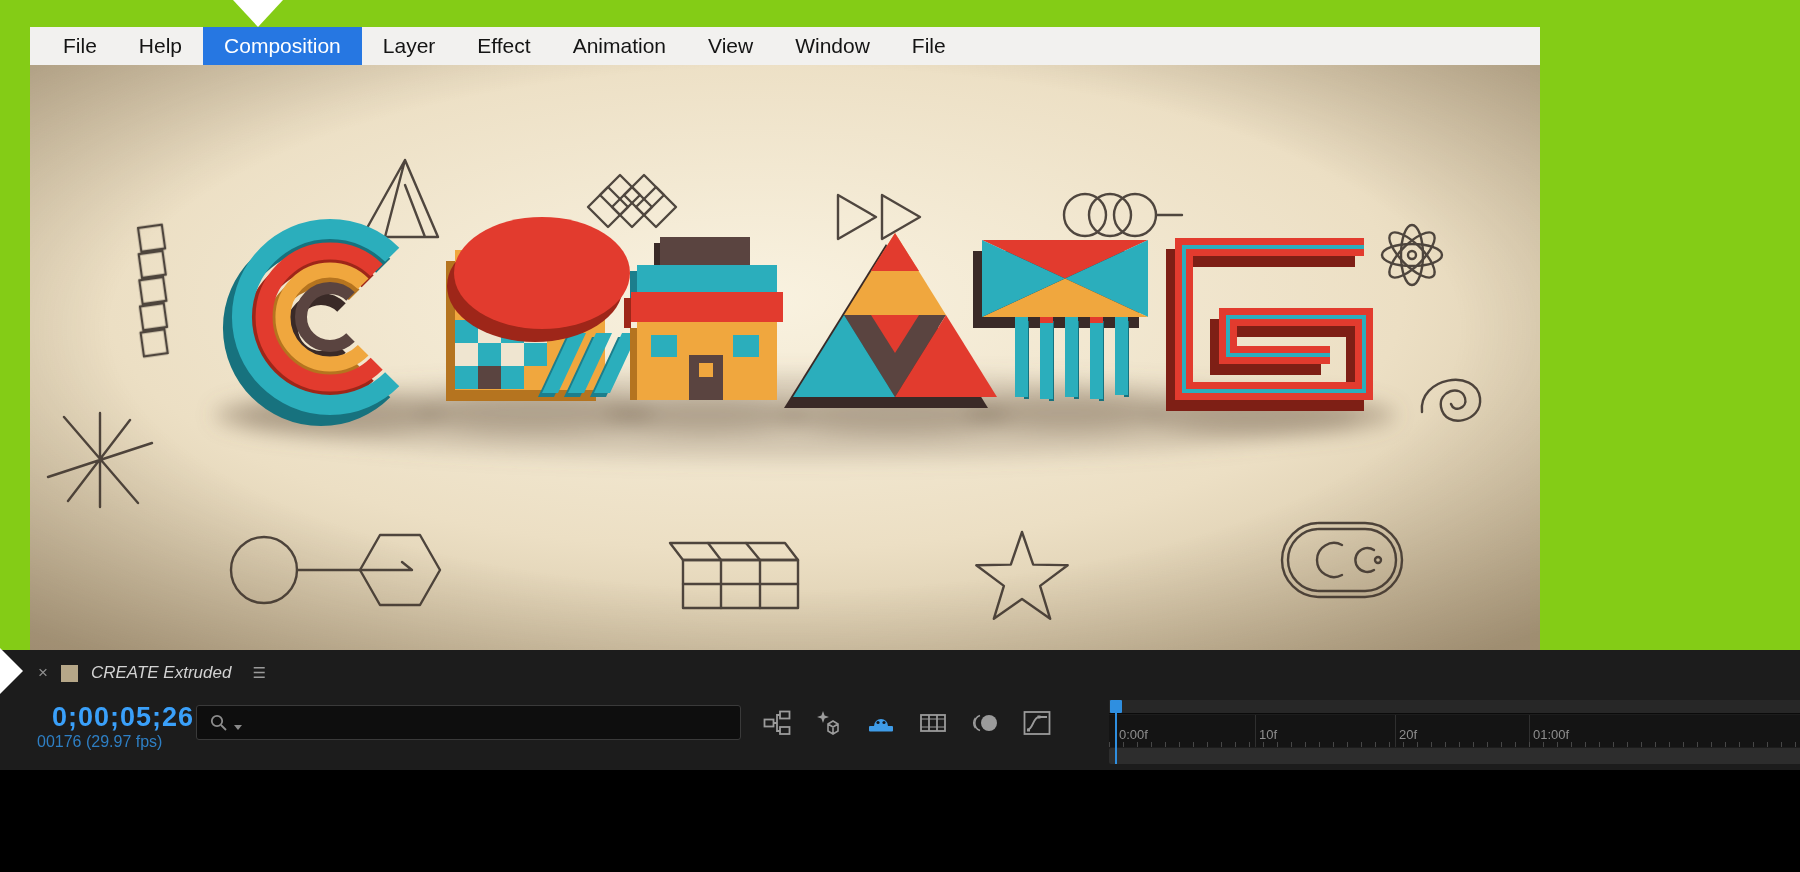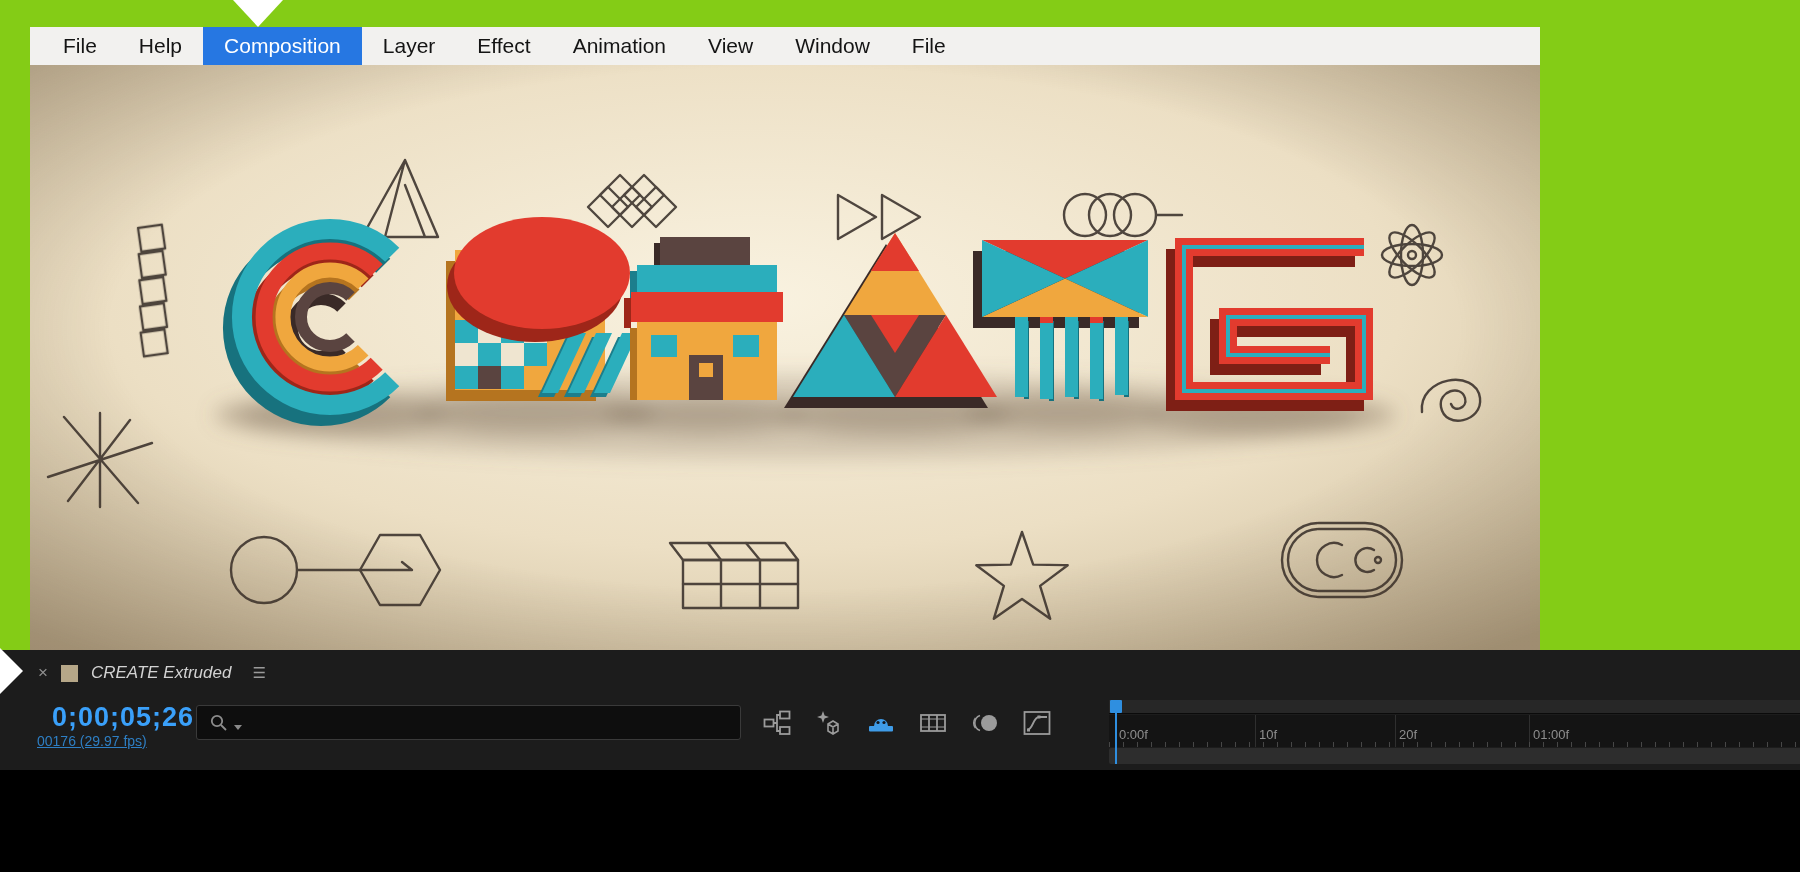--- a/index.html
+++ b/index.html
@@ -28,21 +28,21 @@
   .panel-surface { position:absolute; top:0; left:0; right:0; height:120px; background:#1c1c1c; }
 
   .tab-row { position:absolute; top:0; left:0; height:46px; display:flex; align-items:center; gap:13px;
     padding-left:38px; }
   .tab-close { color:#8f8f8f; font-size:17px; }
   .tab-swatch { width:17px; height:17px; background:#b6a788; display:inline-block; }
   .tab-title { font-size:17px; color:#d2d2d2;font-style:italic; }
   .tab-menu { color:#9a9a9a; font-size:15px; margin-left:8px; }
 
   .timecode { position:absolute; left:36px; top:52px; font-size:27px; font-weight:bold; color:#3aa0fa; letter-spacing:1px;margin-left:16px; }
-  .frameinfo { position:absolute; left:37px; top:83px; font-size:14px; color:#2e7fc4;text-decoration:underline; }
+  .frameinfo { position:absolute; left:37px; top:83px; font-size:16px; color:#2e7fc4; }
 
   .search-box { position:absolute; left:196px; top:55px; width:545px; height:35px; background:#0e0e0e;
     border:1px solid #3a3a3a; border-radius:3px; display:flex; align-items:center; padding-left:12px; gap:5px; }
   .caret-down { width:0; height:0; border-left:4px solid transparent; border-right:4px solid transparent;
     border-top:5px solid #8a8a8a; margin-top:9px; }
 
   .tl-icons { position:absolute; left:762px; top:58px; display:flex; gap:22px; align-items:center; }
   .tl-btn { width:30px; height:30px; display:flex; align-items:center; justify-content:center; cursor:pointer; }
 
   .ruler { position:absolute; left:1109px; top:50px; width:712px; height:64px; }

